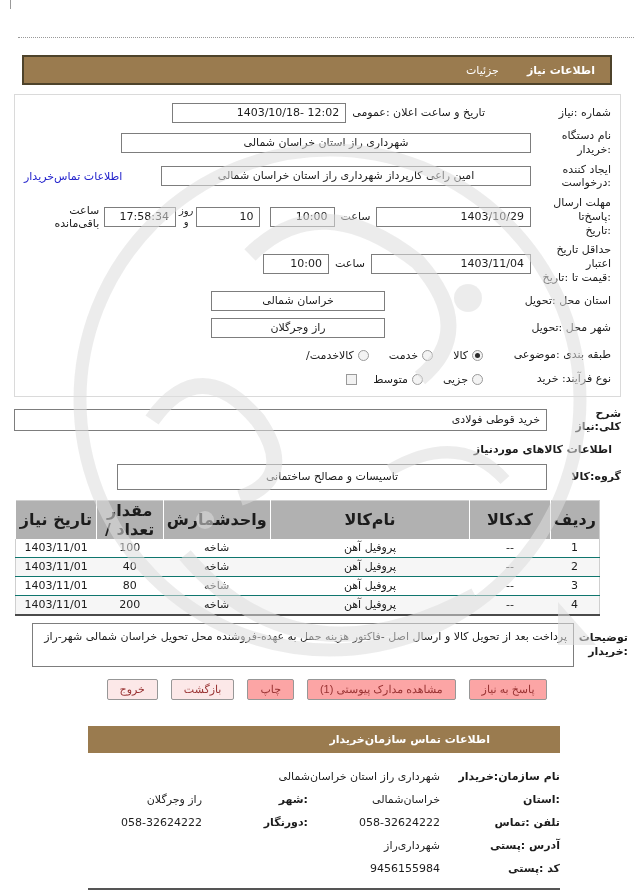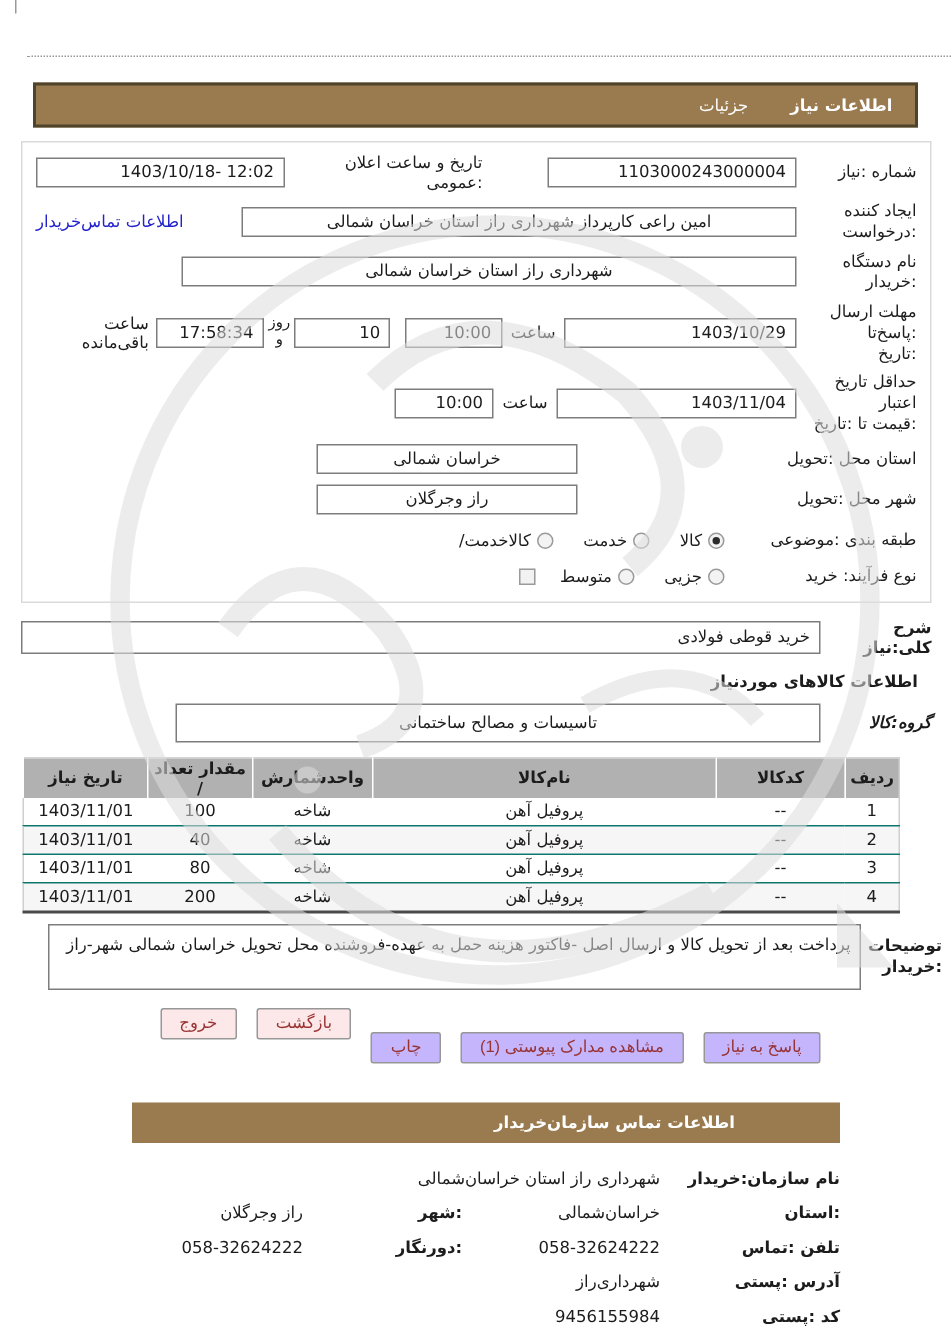--- a/index.html
+++ b/index.html
@@ -32,38 +32,38 @@
   .radio.sel::after{content:"";display:block;width:5px;height:5px;border-radius:50%;background:#2b2b2b;margin:2px;}
   .checkbox{display:inline-block;width:11px;height:11px;border:1px solid #9a9a9a;background:#f2f2f2;
             margin:0 5px 0 5px;flex-shrink:0;box-sizing:border-box;}
   .optlbl{margin-left:16px;}
 
   .descrow{display:flex;direction:rtl;align-items:center;margin:10px 13px 0 14px;}
   .descrow .lbl{width:74px;flex-shrink:0;text-align:right;font-weight:bold;}
   .descbox{flex:1;height:22px;line-height:20px;}
   .heading{direction:rtl;text-align:right;font-weight:bold;margin:10px 22px 0 0;}
   .grouprow{display:flex;direction:rtl;align-items:center;margin:8px 13px 0 14px;}
-  .grouprow .lbl{width:66px;flex-shrink:0;text-align:right;font-weight:bold;font-style:italic;}
+  .grouprow .lbl{width:66px;flex-shrink:0;text-align:right;font-weight:bold;}
   .groupbox{width:430px;height:26px;line-height:24px;margin-right:8px;text-align:center;}
 
   table.items{border-collapse:collapse;direction:rtl;margin:10px 14px 0 15px;width:585px;
               border:1px solid #cfcfcf;border-bottom:2px solid #4a4a4a;}
   table.items th{background:#b1b1b1;font-weight:bold;height:22px;border-left:1px solid #fff;
-                 font-size:11px;padding:0 3px;}
+                 font-size:16px;padding:0 3px;}
   table.items td{height:18px;text-align:center;border-bottom:1px solid #0f766e;padding:0 3px;}
   table.items tr:nth-child(even) td{background:#f6f6f6;}
 
   .notesrow{display:flex;direction:rtl;align-items:center;margin:7px 6px 0 32px;}
   .notesrow .lbl{width:54px;flex-shrink:0;text-align:right;font-weight:bold;line-height:1.2;}
   .notesbox{flex:1;height:44px;line-height:26px;}
 
   .btnrow{display:flex;direction:rtl;justify-content:center;gap:13px;margin:12px 60px 0 80px;}
   .btn{height:21px;line-height:19px;padding:0 12px;border:1px solid #979797;border-radius:2px;
        color:#993333;background:#eee;cursor:pointer;font-size:11px;white-space:nowrap;}
-  .btn.green{background:#c4b5fd;margin-top:16px;}
+  .btn.green{background:#fca5a5;}
   .btn.pink{background:#fce8e8;}
 
   .bar2{margin:26px 0 0 88px;width:472px;height:27px;background:#9a7b4f;color:#fff;font-weight:bold;
         direction:rtl;display:flex;align-items:center;padding:0 70px 0 0;box-sizing:border-box;}
 
   .contact{width:472px;margin:12px 0 0 88px;direction:rtl;}
   .crow{display:grid;grid-template-columns:102px 150px 92px 1fr;align-items:center;height:23px;}
   .crow .clbl{font-weight:bold;text-align:right;}
   .crow .cval{text-align:right;padding-right:18px;}
   .crow .cval2{text-align:right;padding-right:14px;}
@@ -82,38 +82,37 @@
 
   <div class="tabbar">
     <span class="tab tab-active">اطلاعات نیاز</span>
     <span class="tab">جزئیات</span>
   </div>
 
   <div class="panel">
 
     <div class="frow">
       <span class="flabel">شماره :نیاز</span>
-      <span class="box w146 tr ltr">1103000243000004</span>
       <span class="gap" style="width:46px"></span>
       <span style="margin-left:6px">تاریخ و ساعت اعلان :عمومی</span>
       <span class="box w146 tr ltr">1403/10/18- 12:02</span>
+    </div>
+
+    <div class="frow">
+      <span class="flabel">نام دستگاه :خریدار</span>
+      <span class="box tc" style="width:410px">شهرداری راز استان خراسان شمالی</span>
     </div>
 
     <div class="frow">
       <span class="flabel">
         <span>ایجاد کننده</span><br>
         <span>:درخواست</span>
       </span>
       <span class="box tc" style="width:370px">امین راعی کارپرداز شهرداری راز استان خراسان شمالی</span>
       <span class="link" style="margin-right:auto">اطلاعات تماس‌خریدار</span>
-    </div>
-
-    <div class="frow">
-      <span class="flabel">نام دستگاه :خریدار</span>
-      <span class="box tc" style="width:410px">شهرداری راز استان خراسان شمالی</span>
     </div>
 
     <div class="frow">
       <span class="flabel">
         <span>مهلت ارسال :پاسخ‌تا</span><br>
         <span>:تاریخ</span>
       </span>
       <span class="box w160 tr ltr">1403/10/29</span>
       <span style="margin:0 6px">ساعت</span>
       <span class="box w66 tr ltr">10:00</span>

